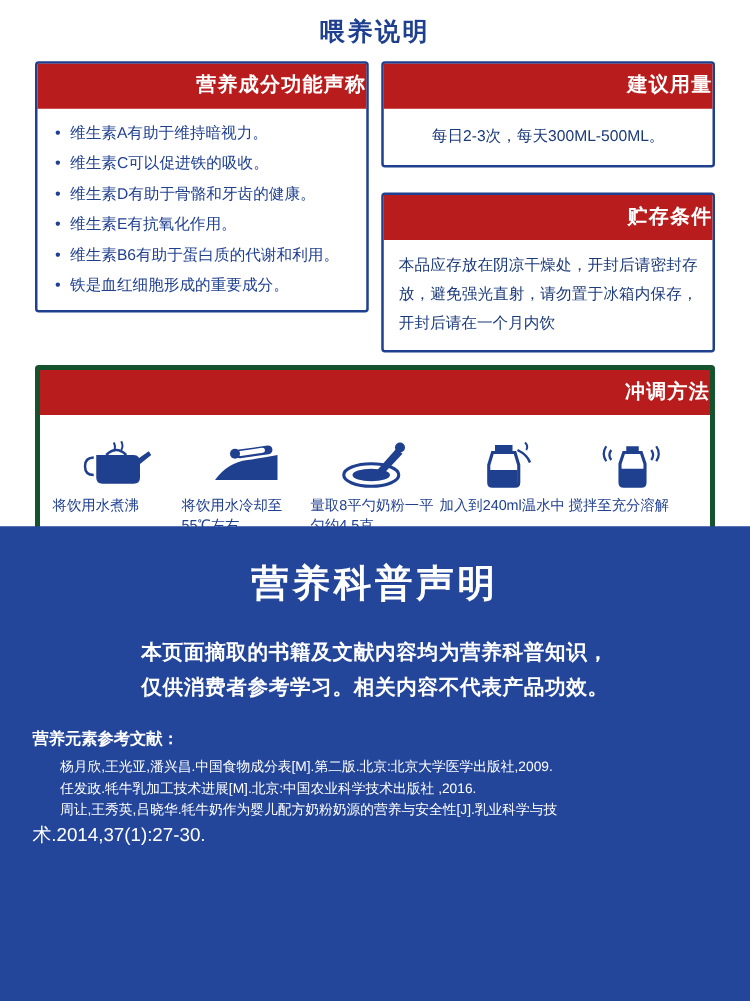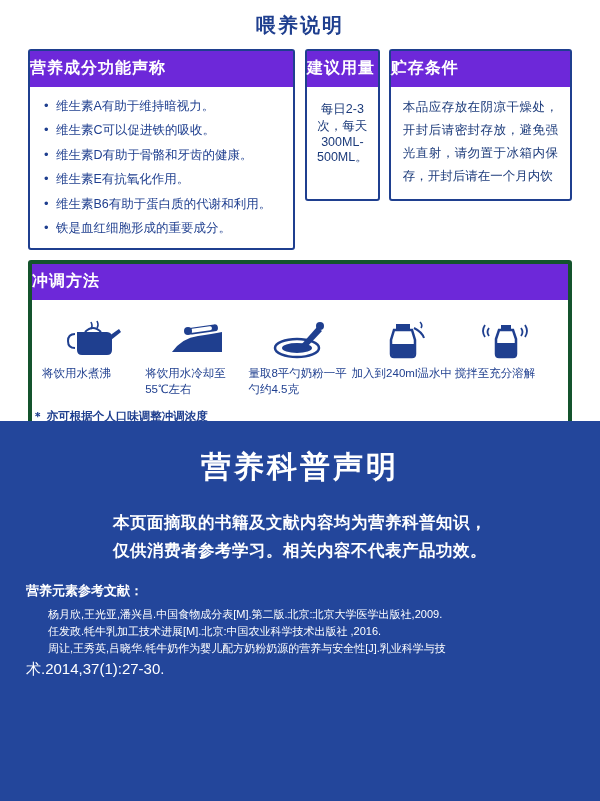--- a/index.html
+++ b/index.html
@@ -26,27 +26,27 @@
   }
 
   
   .top-area {
     display: flex;
     gap: 10px;
     padding: 0 28px;
     align-items: flex-start;
   }
   .col-left { width: 278px; }
-  .col-right { width: 278px; display: flex; flex-direction: row; gap: 9px; }
+  .col-right { width: 278px; display: flex; flex-direction: column; gap: 20px; }
 
   .card { border: 2px solid #1f3f8f; border-radius: 3px; background: #fff; }
   .card-head {
-    background: #6d28d9;
+    background: #b91c1c;
     color: #fff;
-    text-align: left;
+    text-align: right;
     font-size: 16px;
     font-weight: bold;
     padding: 7px 0 8px 0;
     letter-spacing: 1px;
   }
   .card-body { padding: 10px 12px 10px 12px; font-size: 12.5px; line-height: 1.75; color: #1f3f8f; }
 
   ul.bullets { list-style: none; margin: 0; padding: 0; }
   ul.bullets li {
     position: relative;

